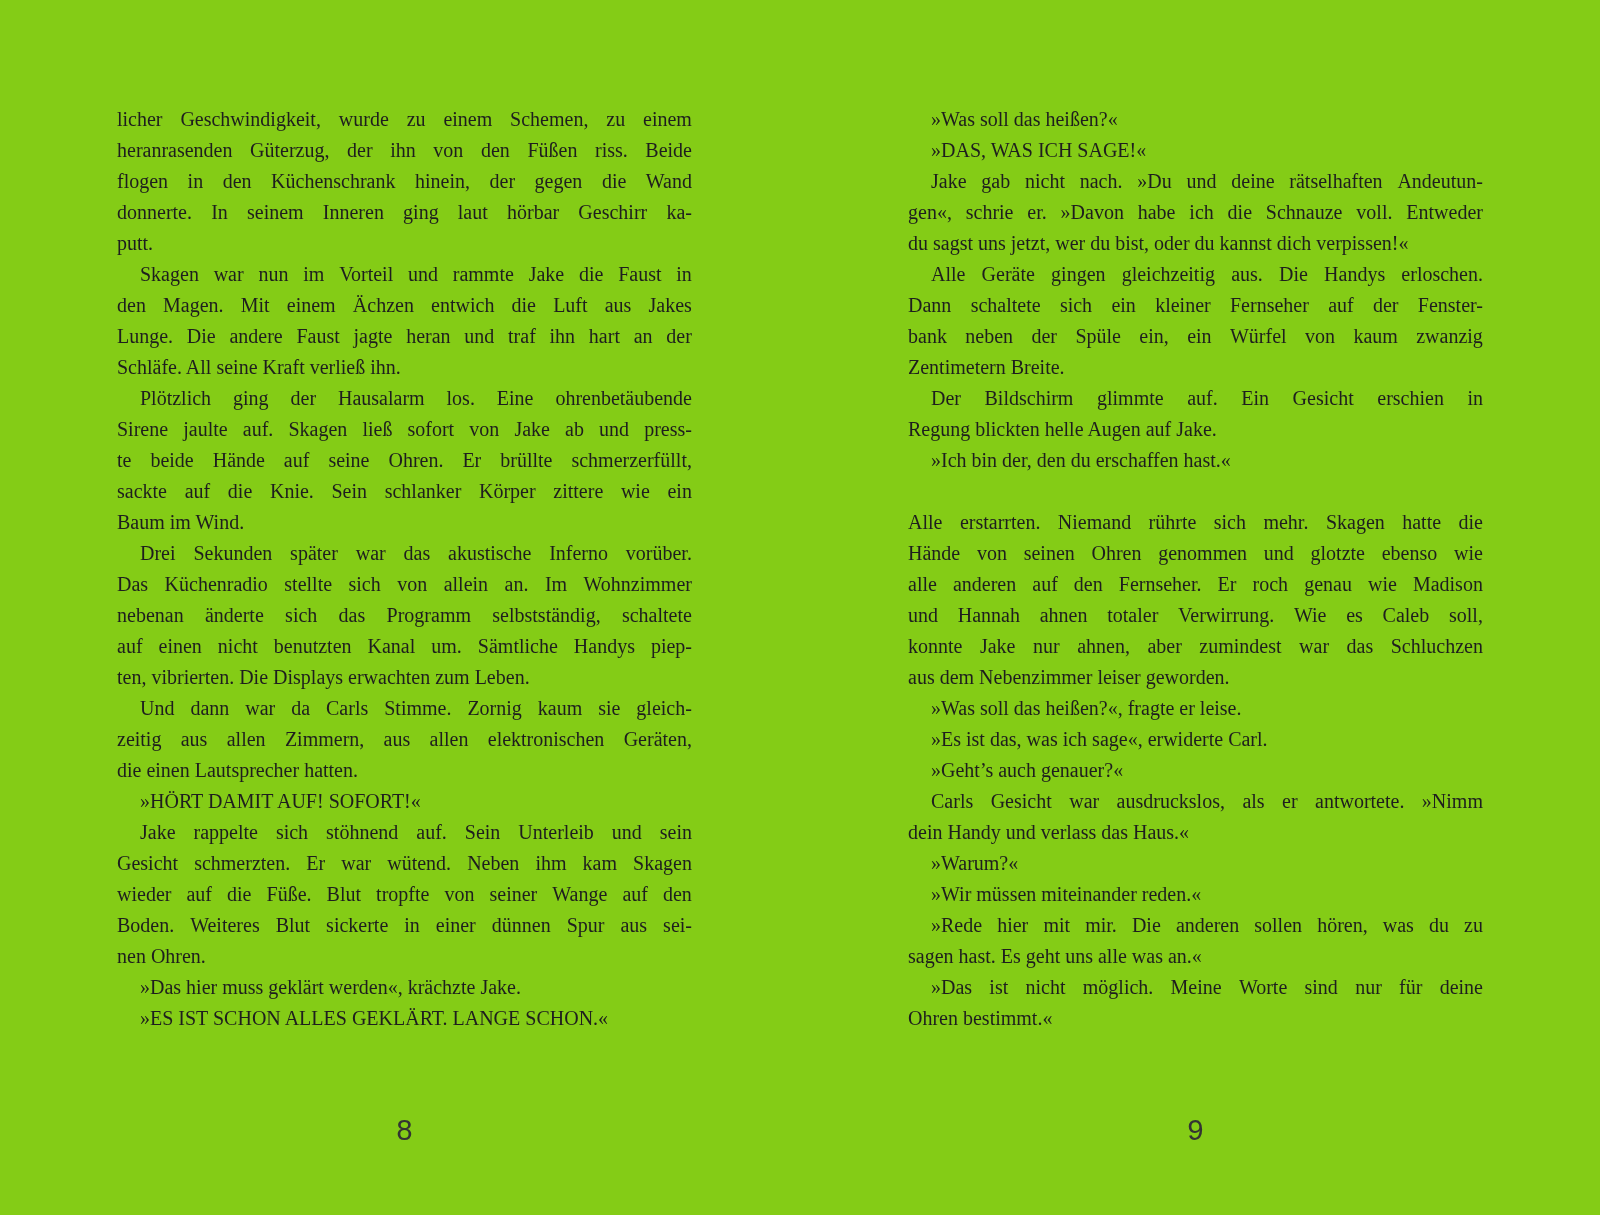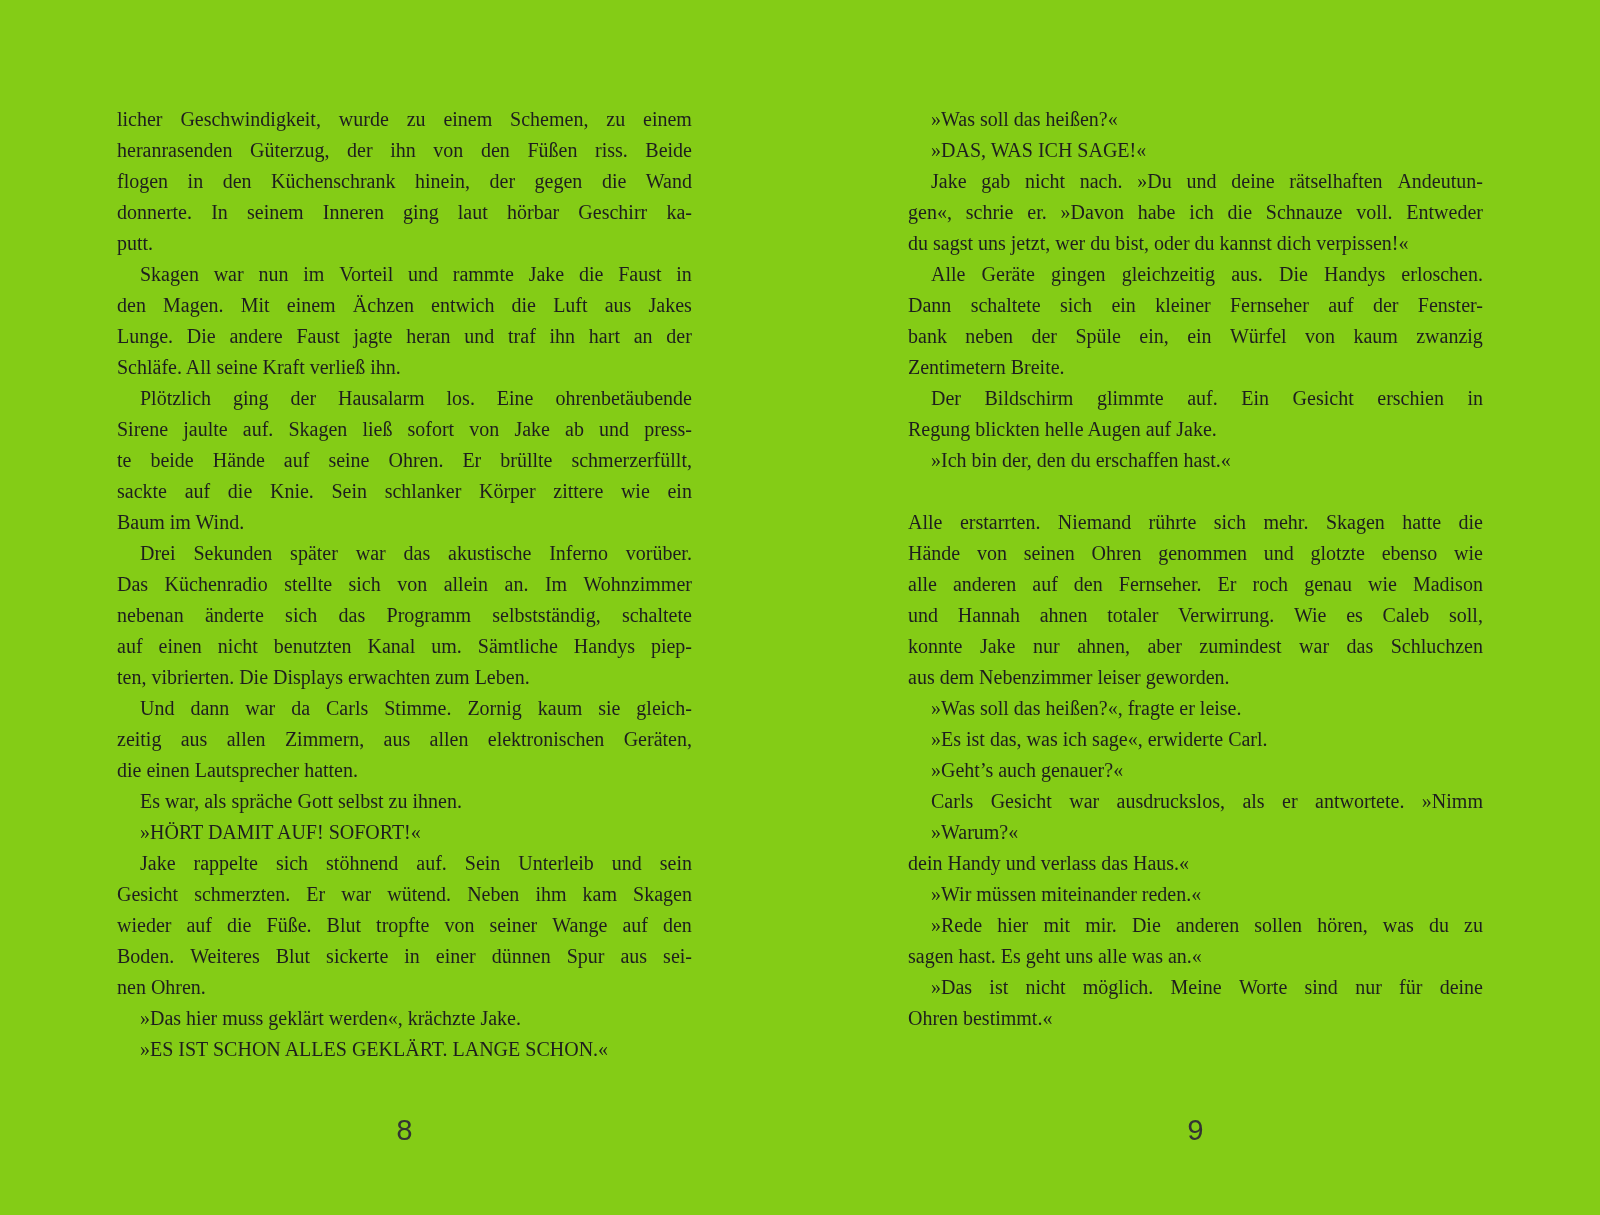--- a/index.html
+++ b/index.html
@@ -73,21 +73,20 @@
       <div class="line just"><span>sackte</span><span>auf</span><span>die</span><span>Knie.</span><span>Sein</span><span>schlanker</span><span>Körper</span><span>zittere</span><span>wie</span><span>ein</span></div>
       <div class="line">Baum im Wind.</div>
       <div class="line just ind"><span>Drei</span><span>Sekunden</span><span>später</span><span>war</span><span>das</span><span>akustische</span><span>Inferno</span><span>vorüber.</span></div>
       <div class="line just"><span>Das</span><span>Küchenradio</span><span>stellte</span><span>sich</span><span>von</span><span>allein</span><span>an.</span><span>Im</span><span>Wohnzimmer</span></div>
       <div class="line just"><span>nebenan</span><span>änderte</span><span>sich</span><span>das</span><span>Programm</span><span>selbstständig,</span><span>schaltete</span></div>
       <div class="line just"><span>auf</span><span>einen</span><span>nicht</span><span>benutzten</span><span>Kanal</span><span>um.</span><span>Sämtliche</span><span>Handys</span><span>piep-</span></div>
       <div class="line">ten, vibrierten. Die Displays erwachten zum Leben.</div>
       <div class="line just ind"><span>Und</span><span>dann</span><span>war</span><span>da</span><span>Carls</span><span>Stimme.</span><span>Zornig</span><span>kaum</span><span>sie</span><span>gleich-</span></div>
       <div class="line just"><span>zeitig</span><span>aus</span><span>allen</span><span>Zimmern,</span><span>aus</span><span>allen</span><span>elektronischen</span><span>Geräten,</span></div>
       <div class="line">die einen Lautsprecher hatten.</div>
-      <div class="line ind">Es war, als spräche Gott selbst zu ihnen.</div>
       <div class="line ind">»HÖRT DAMIT AUF! SOFORT!«</div>
       <div class="line just ind"><span>Jake</span><span>rappelte</span><span>sich</span><span>stöhnend</span><span>auf.</span><span>Sein</span><span>Unterleib</span><span>und</span><span>sein</span></div>
       <div class="line just"><span>Gesicht</span><span>schmerzten.</span><span>Er</span><span>war</span><span>wütend.</span><span>Neben</span><span>ihm</span><span>kam</span><span>Skagen</span></div>
       <div class="line just"><span>wieder</span><span>auf</span><span>die</span><span>Füße.</span><span>Blut</span><span>tropfte</span><span>von</span><span>seiner</span><span>Wange</span><span>auf</span><span>den</span></div>
       <div class="line just"><span>Boden.</span><span>Weiteres</span><span>Blut</span><span>sickerte</span><span>in</span><span>einer</span><span>dünnen</span><span>Spur</span><span>aus</span><span>sei-</span></div>
       <div class="line">nen Ohren.</div>
       <div class="line ind">»Das hier muss geklärt werden«, krächzte Jake.</div>
       <div class="line ind">»ES IST SCHON ALLES GEKLÄRT. LANGE SCHON.«</div>
     </div>
   <div class="page-column right">
@@ -107,22 +106,22 @@
       <div class="line just"><span>Alle</span><span>erstarrten.</span><span>Niemand</span><span>rührte</span><span>sich</span><span>mehr.</span><span>Skagen</span><span>hatte</span><span>die</span></div>
       <div class="line just"><span>Hände</span><span>von</span><span>seinen</span><span>Ohren</span><span>genommen</span><span>und</span><span>glotzte</span><span>ebenso</span><span>wie</span></div>
       <div class="line just"><span>alle</span><span>anderen</span><span>auf</span><span>den</span><span>Fernseher.</span><span>Er</span><span>roch</span><span>genau</span><span>wie</span><span>Madison</span></div>
       <div class="line just"><span>und</span><span>Hannah</span><span>ahnen</span><span>totaler</span><span>Verwirrung.</span><span>Wie</span><span>es</span><span>Caleb</span><span>soll,</span></div>
       <div class="line just"><span>konnte</span><span>Jake</span><span>nur</span><span>ahnen,</span><span>aber</span><span>zumindest</span><span>war</span><span>das</span><span>Schluchzen</span></div>
       <div class="line">aus dem Nebenzimmer leiser geworden.</div>
       <div class="line ind">»Was soll das heißen?«, fragte er leise.</div>
       <div class="line ind">»Es ist das, was ich sage«, erwiderte Carl.</div>
       <div class="line ind">»Geht’s auch genauer?«</div>
       <div class="line just ind"><span>Carls</span><span>Gesicht</span><span>war</span><span>ausdruckslos,</span><span>als</span><span>er</span><span>antwortete.</span><span>»Nimm</span></div>
+      <div class="line">dein Handy und verlass das Haus.«</div>
       <div class="line ind">»Warum?«</div>
-      <div class="line">dein Handy und verlass das Haus.«</div>
       <div class="line ind">»Wir müssen miteinander reden.«</div>
       <div class="line just ind"><span>»Rede</span><span>hier</span><span>mit</span><span>mir.</span><span>Die</span><span>anderen</span><span>sollen</span><span>hören,</span><span>was</span><span>du</span><span>zu</span></div>
       <div class="line">sagen hast. Es geht uns alle was an.«</div>
       <div class="line just ind"><span>»Das</span><span>ist</span><span>nicht</span><span>möglich.</span><span>Meine</span><span>Worte</span><span>sind</span><span>nur</span><span>für</span><span>deine</span></div>
       <div class="line">Ohren bestimmt.«</div>
     </div>
   <div class="pagenum left">8</div>
   <div class="pagenum right">9</div>
 </div>
 

